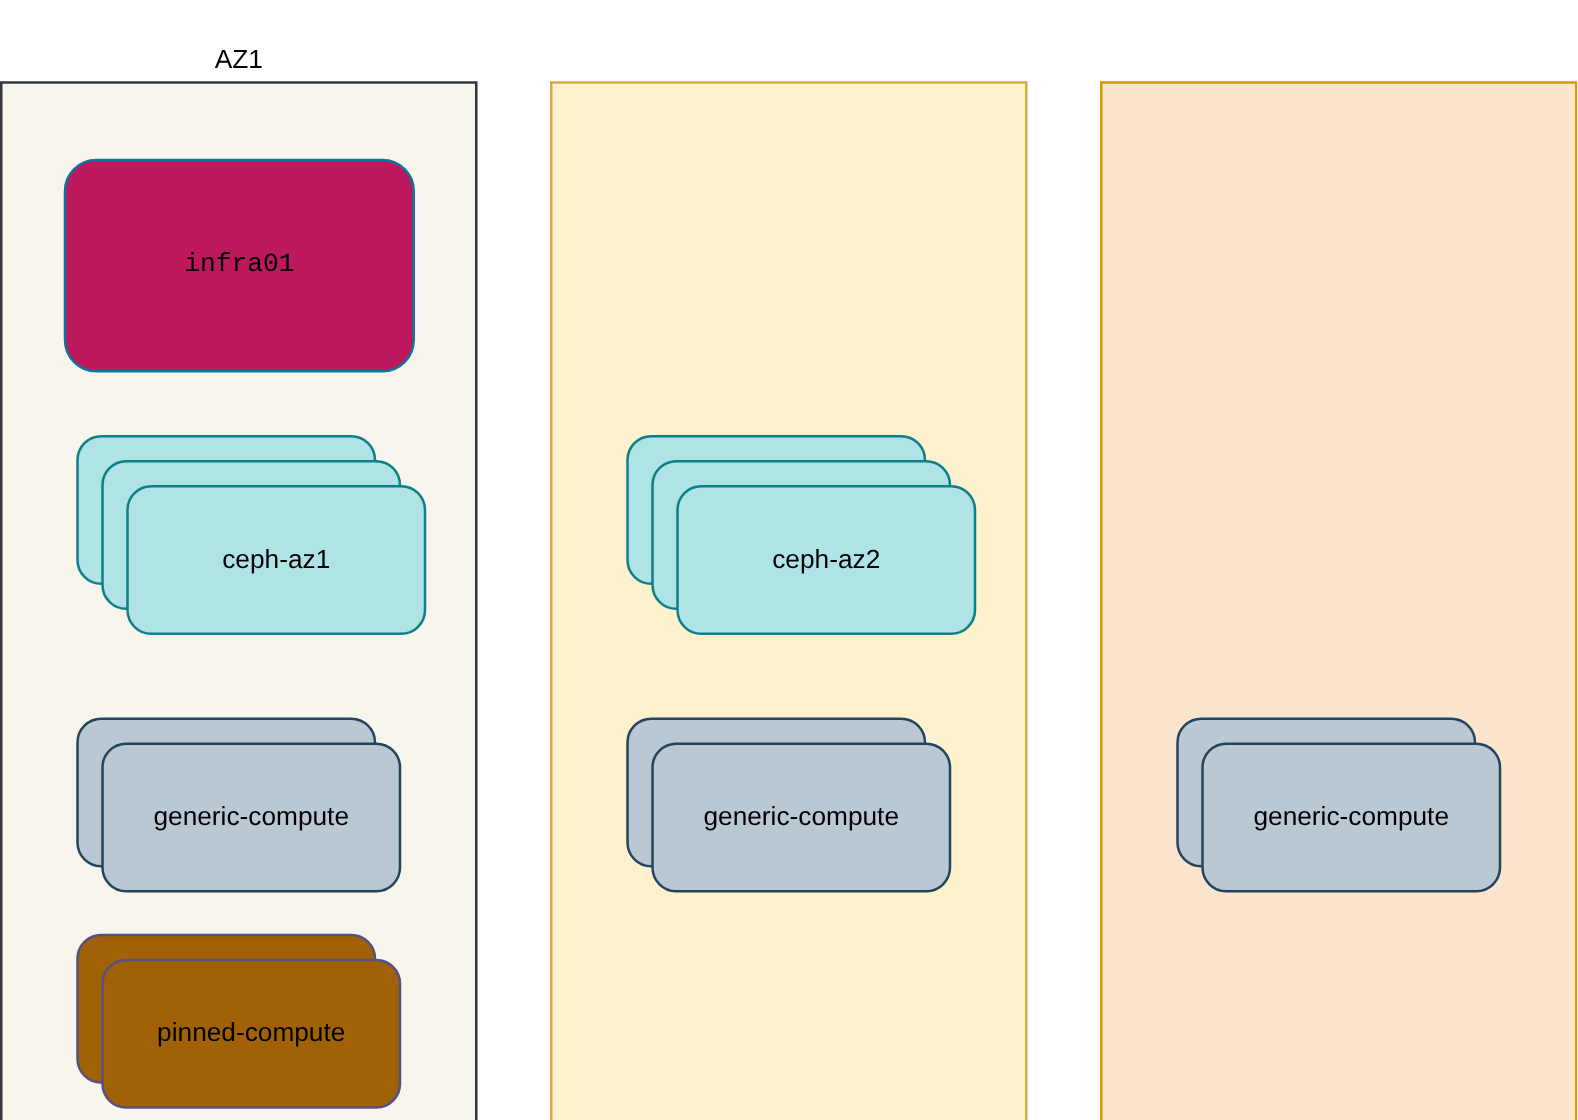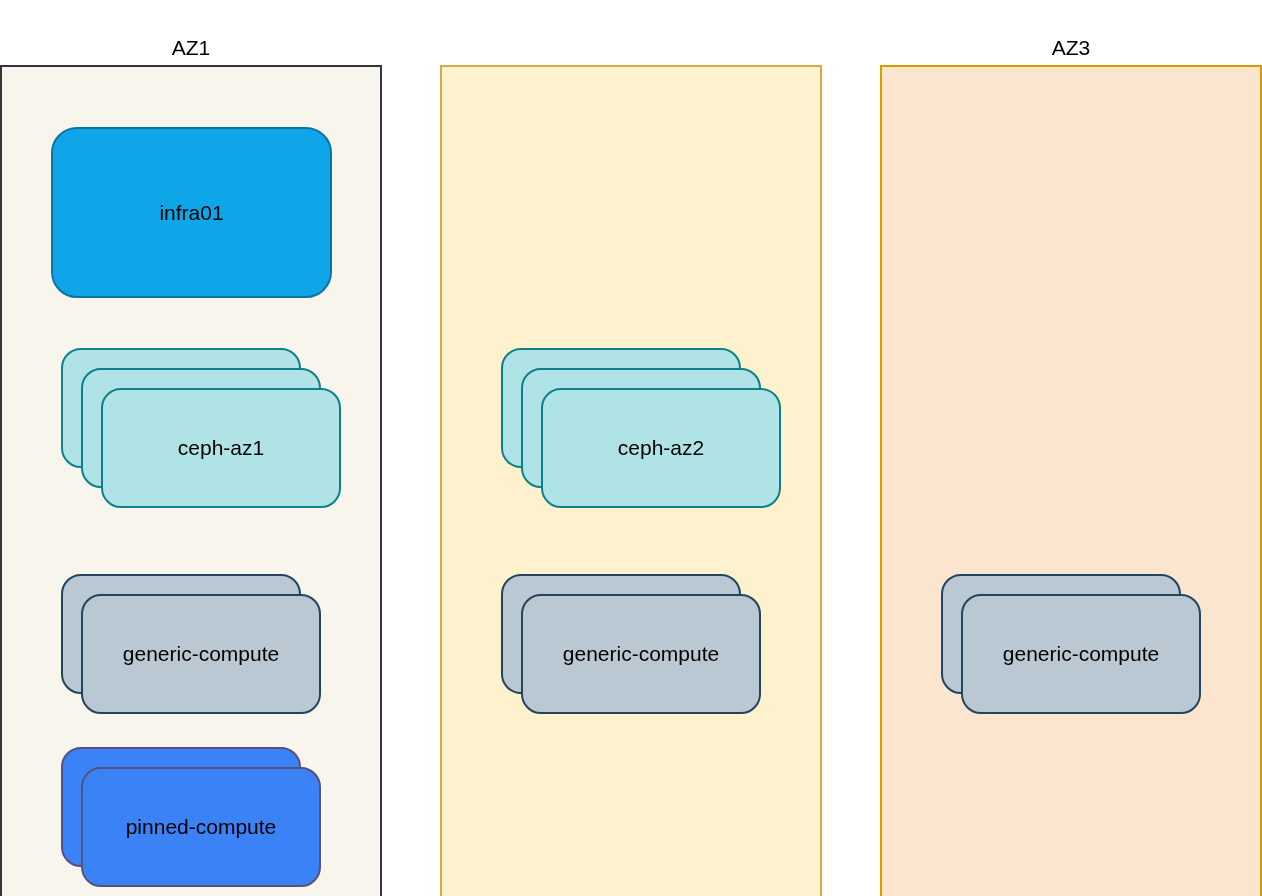--- a/index.html
+++ b/index.html
@@ -59,21 +59,21 @@
     top: 60px;
     width: 281px;
     height: 171px;
     box-sizing: border-box;
     border: 2px solid;
     border-radius: 26px;
     display: flex;
     align-items: center;
     justify-content: center;
   }
-  .node-single.infra { background: #0ea5e9; border-color: #10739e; }
+  .node-single.infra { background: #be185d; border-color: #10739e; font-family: Liberation Mono, monospace; }
 
   
   .stack {
     position: absolute;
     left: 59px;
     padding-left: 46px;
   }
   .stack.ceph    { top: 281px; width: 280px; height: 160px; }
   .stack.generic { top: 507px; width: 260px; height: 140px; }
   .stack.pinned  { top: 680px; width: 260px; height: 140px; }
@@ -88,21 +88,21 @@
     display: flex;
     align-items: center;
     justify-content: center;
   }
   .off0 { left: 0;    top: 0; }
   .off1 { left: 20px; top: 20px; }
   .off2 { left: 40px; top: 40px; }
 
   .ceph    .layer { background: #b0e3e6; border-color: #0e8088; }
   .generic .layer { background: #bac8d3; border-color: #23445d; }
-  .pinned  .layer { background: #3b82f6; border-color: #56517e; }
+  .pinned  .layer { background: #a16207; border-color: #56517e; }
 
   .node-label {
     font-size: 21px;
     color: #000000;
     white-space: nowrap;
   }
 </style>
 </head>
 <body>
 
@@ -157,21 +157,20 @@
         <div class="layer off0"></div>
         <div class="layer off1">
           <span class="node-label">generic-compute</span>
         </div>
       </div>
 
     </div>
   </section>
 
   <section class="zone-col c3">
-    <h2 class="zone-title">AZ3</h2>
     <div class="zone-box az3">
 
 
 
       <div class="stack generic">
         <div class="layer off0"></div>
         <div class="layer off1">
           <span class="node-label">generic-compute</span>
         </div>
       </div>

